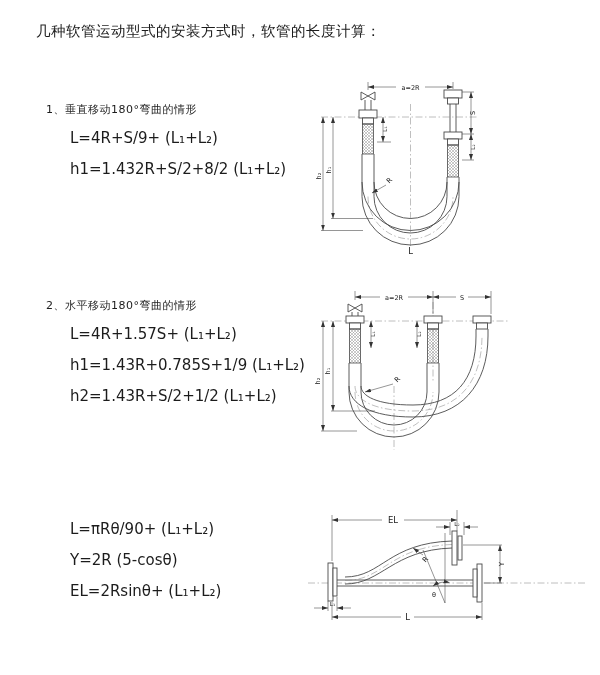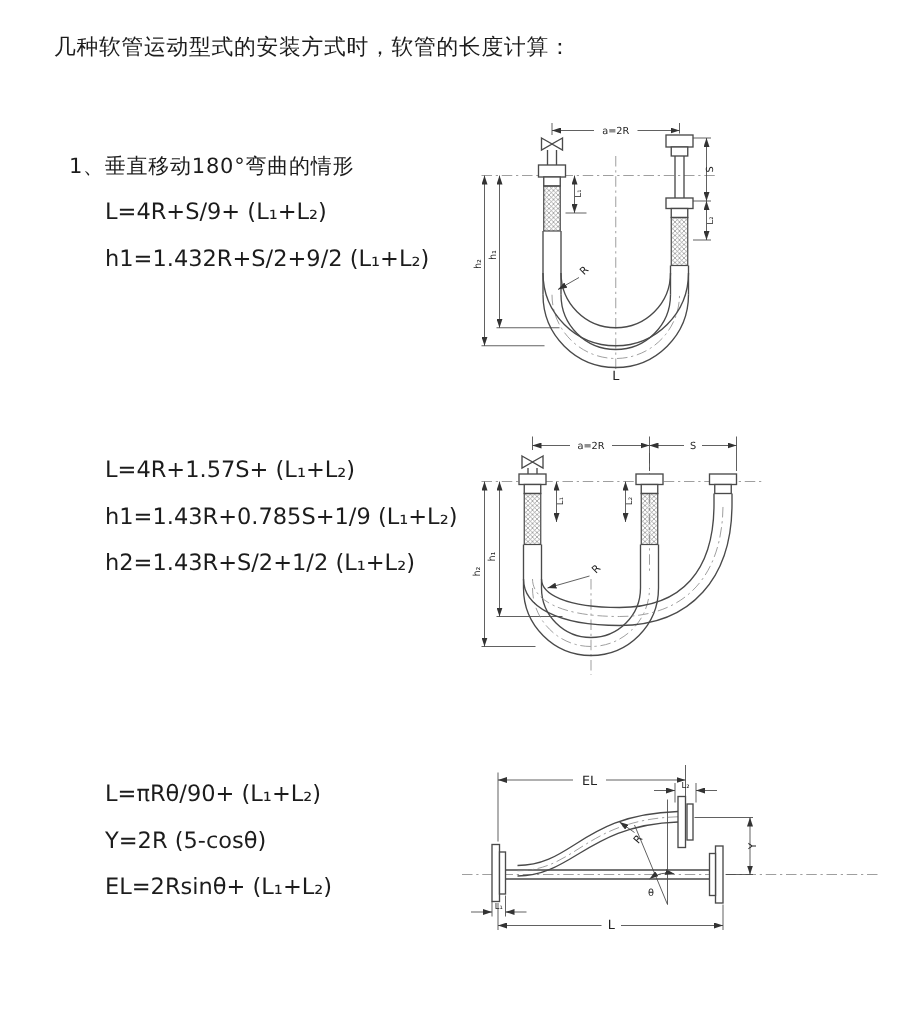--- a/index.html
+++ b/index.html
@@ -6,21 +6,21 @@
   body {
     width:600px; height:675px; position:relative; background:#ffffff;
     font-family:"DejaVu Sans","Liberation Sans",sans-serif; color:#1c1c1c;
     overflow:hidden;
   }
   .title { position:absolute; left:36px; top:22px; font-size:14.5px; letter-spacing:0.5px;text-align:center; }
   .section { position:absolute; left:40px; width:290px; }
   #sec1 { top:102px; }
   #sec2 { top:298px; }
   #sec3 { top:514px; }
-  .heading { font-size:14px; padding-left:6px; margin:0 0 6px 0; letter-spacing:0.5px; }
+  .heading { font-size:11px; padding-left:6px; margin:0 0 6px 0; letter-spacing:0.5px; }
   .formula { font-size:15px; margin:0 0 0 30px; line-height:31px; white-space:nowrap; }
   .diagram { position:absolute; }
   #dia1 { left:315px; top:76px; }
   #dia2 { left:313px; top:286px; }
   #dia3 { left:300px; top:505px; }
   
   .ol  { stroke:#4a4a4a; stroke-width:0.9; fill:none; }
   .olf { stroke:#4a4a4a; stroke-width:0.9; fill:#ffffff; }
   .dl  { stroke:#3f3f3f; stroke-width:0.55; fill:none; }
   .cl  { stroke:#8a8a8a; stroke-width:0.55; fill:none; stroke-dasharray:7 2.5 1.5 2.5; }
@@ -33,24 +33,25 @@
   .lbl-lg { font-size:8.5px; }
 </style>
 </head>
 <body>
 
 <div class="title">几种软管运动型式的安装方式时，软管的长度计算：</div>
 
 <div class="section" id="sec1">
   <div class="heading">1、垂直移动180°弯曲的情形</div>
   <div class="formula">L=4R+S/9+ (L₁+L₂)</div>
-  <div class="formula">h1=1.432R+S/2+9/2 (L₁+L₂)</div>
+  <div class="formula">h1=1.432R+S/2+8/2 (L₁+L₂)</div>
 </div>
 
 <div class="section" id="sec2">
+  <div class="heading">2、水平移动180°弯曲的情形</div>
   <div class="formula">L=4R+1.57S+ (L₁+L₂)</div>
   <div class="formula">h1=1.43R+0.785S+1/9 (L₁+L₂)</div>
   <div class="formula">h2=1.43R+S/2+1/2 (L₁+L₂)</div>
 </div>
 
 <div class="section" id="sec3">
   <div class="formula">L=πRθ/90+ (L₁+L₂)</div>
   <div class="formula">Y=2R (5-cosθ)</div>
   <div class="formula">EL=2Rsinθ+ (L₁+L₂)</div>
 </div>

